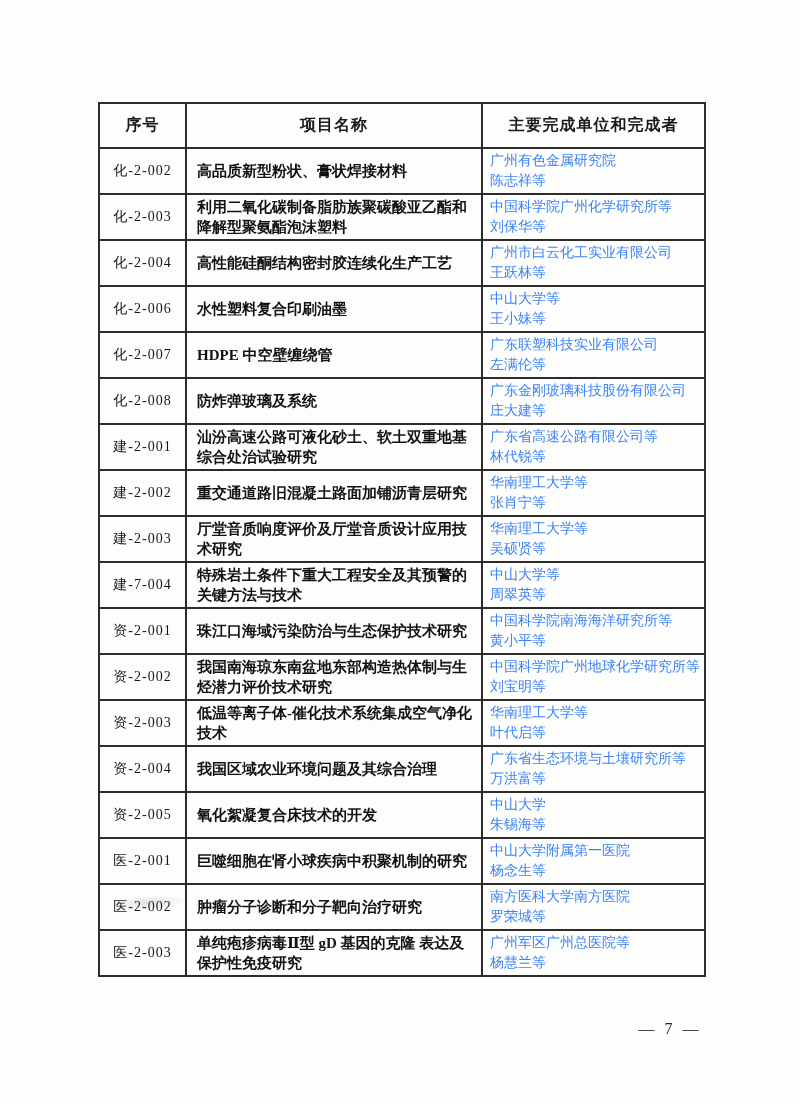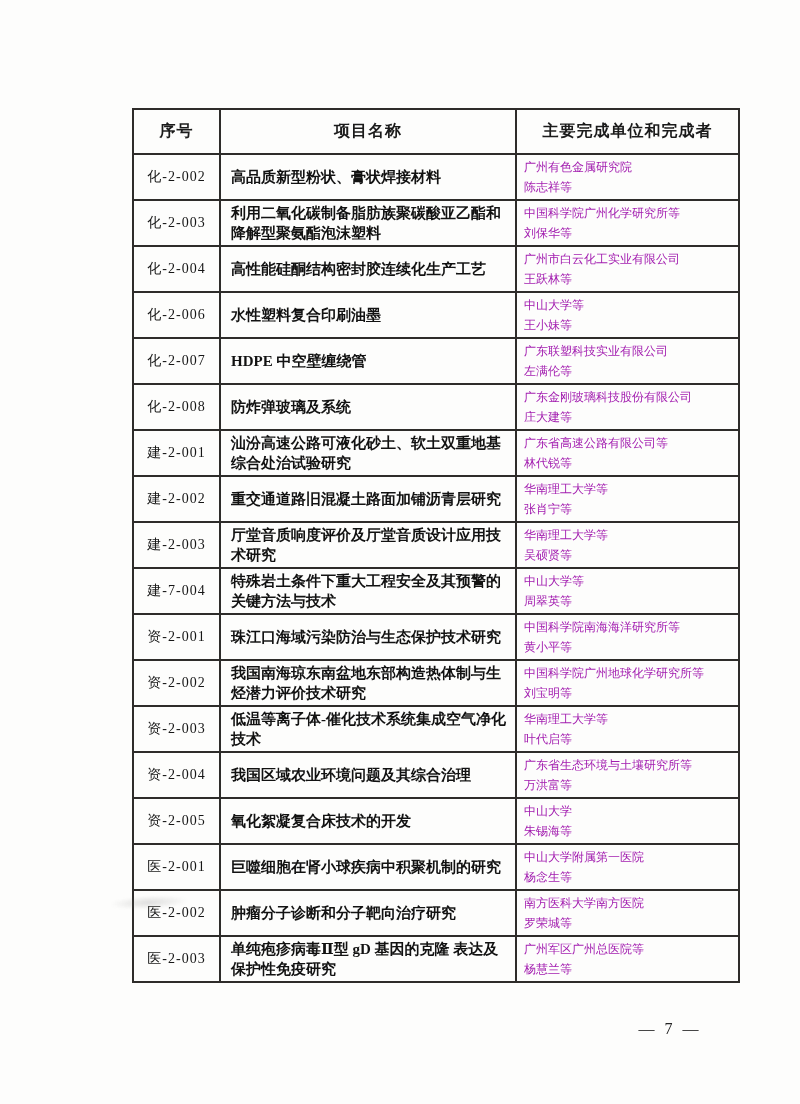--- a/index.html
+++ b/index.html
@@ -9,26 +9,25 @@
     font-family: "Liberation Serif", "DejaVu Serif", serif;
   }
   .sheet {
     position: relative;
     width: 800px; height: 1104px;
     background: #fdfdfc;
     overflow: hidden;
   }
   table.projects {
     position: absolute;
-    left: 98px; top: 108px;
+    left: 98px; top: 102px;
     width: 606px;
     border-collapse: collapse;
     table-layout: fixed;
     color: #1b1b1b;
-    margin-left: 34px;
   }
   table.projects col.col-id   { width: 87px; }
   table.projects col.col-proj { width: 296px; }
   table.projects col.col-unit { width: 223px; }
   table.projects th, table.projects td {
     border: 2px solid #2e2c2a;
   }
   table.projects thead th {
     height: 45px;
     font-size: 16px;
@@ -50,23 +49,23 @@
     color: #161616;
   }
   td.c-proj {
     font-size: 15px;
     font-weight: 600;
     padding: 2px 8px 2px 10px;
     color: #121212;
     border-radius: 14px;
   }
   td.c-unit {
-    font-size: 12px;
+    font-size: 14px;
     padding: 2px 2px 2px 7px;
-    color: #a21caf;
+    color: #3b82f6;
   }
   td.c-unit .line { display: block; }
   .page-num {
     position: absolute;
     left: 626px; top: 1020px;
     width: 88px;
     text-align: center;
     font-size: 16px;
     letter-spacing: 3px;
     color: #242424;

